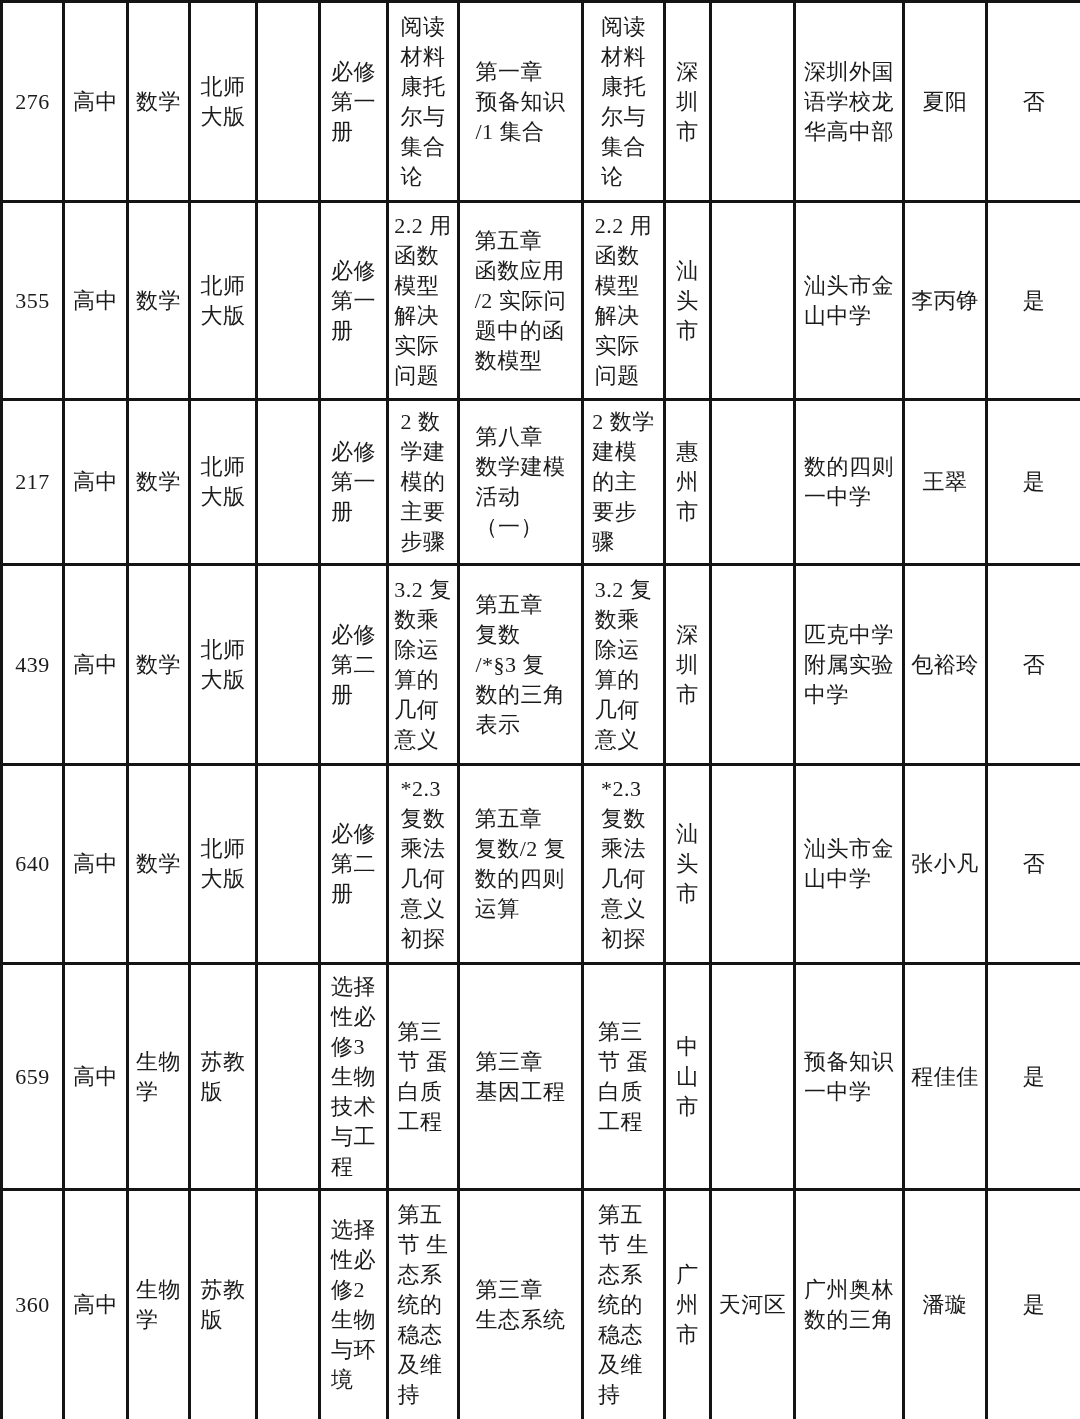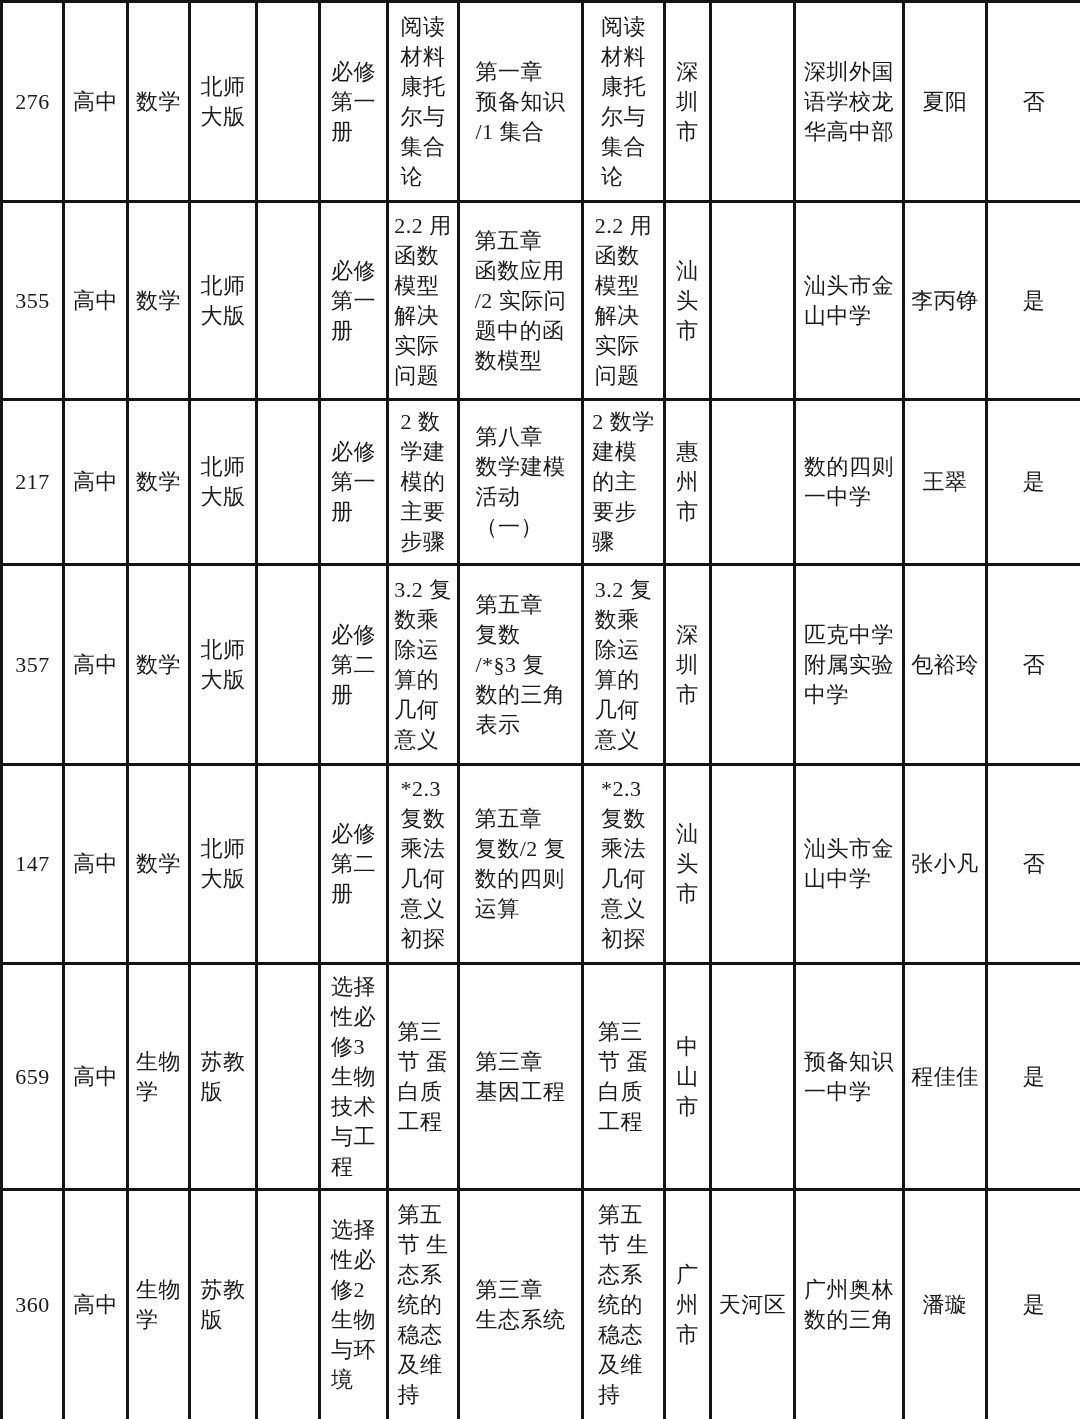--- a/index.html
+++ b/index.html
@@ -154,21 +154,21 @@
         <td><span class="cell-text">惠
 州
 市</span></td>
         <td><span class="cell-text"></span></td>
         <td><span class="cell-text">数的四则
 一中学</span></td>
         <td><span class="cell-text">王翠</span></td>
         <td><span class="cell-text">是</span></td>
       </tr>
       <tr style="height: 200px;">
-        <td><span class="cell-text">357</span></td>
+        <td><span class="cell-text">439</span></td>
         <td><span class="cell-text">高中</span></td>
         <td><span class="cell-text">数学</span></td>
         <td><span class="cell-text">北师
 大版</span></td>
         <td><span class="cell-text"></span></td>
         <td><span class="cell-text">必修
 第二
 册</span></td>
         <td><span class="cell-text">3.2 复
 数乘
@@ -191,21 +191,21 @@
 圳
 市</span></td>
         <td><span class="cell-text"></span></td>
         <td><span class="cell-text">匹克中学
 附属实验
 中学</span></td>
         <td><span class="cell-text">包裕玲</span></td>
         <td><span class="cell-text">否</span></td>
       </tr>
       <tr style="height: 199px;">
-        <td><span class="cell-text">147</span></td>
+        <td><span class="cell-text">640</span></td>
         <td><span class="cell-text">高中</span></td>
         <td><span class="cell-text">数学</span></td>
         <td><span class="cell-text">北师
 大版</span></td>
         <td><span class="cell-text"></span></td>
         <td><span class="cell-text">必修
 第二
 册</span></td>
         <td><span class="cell-text">*2.3
 复数

